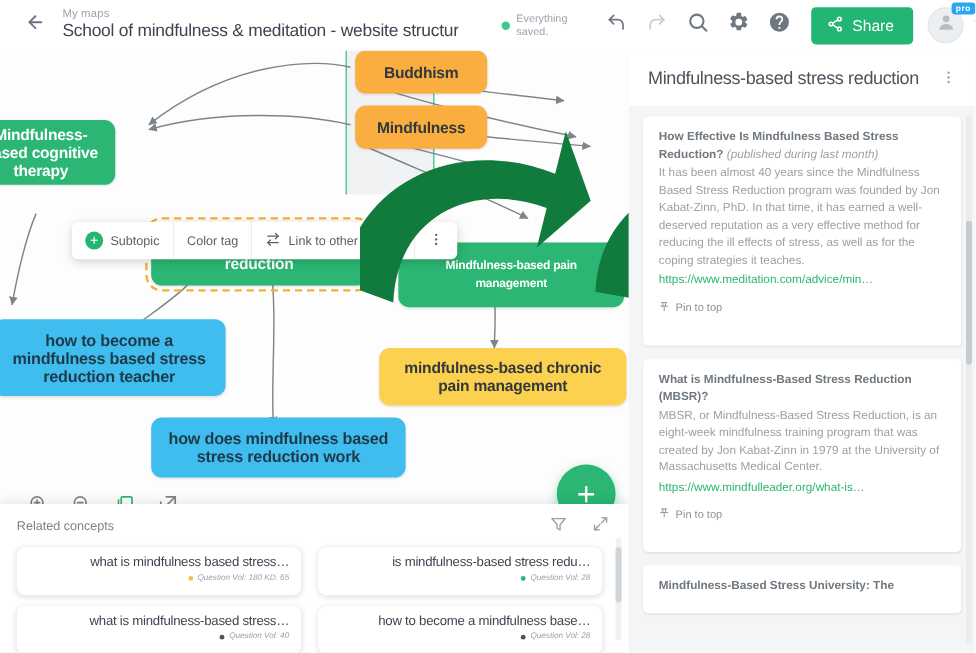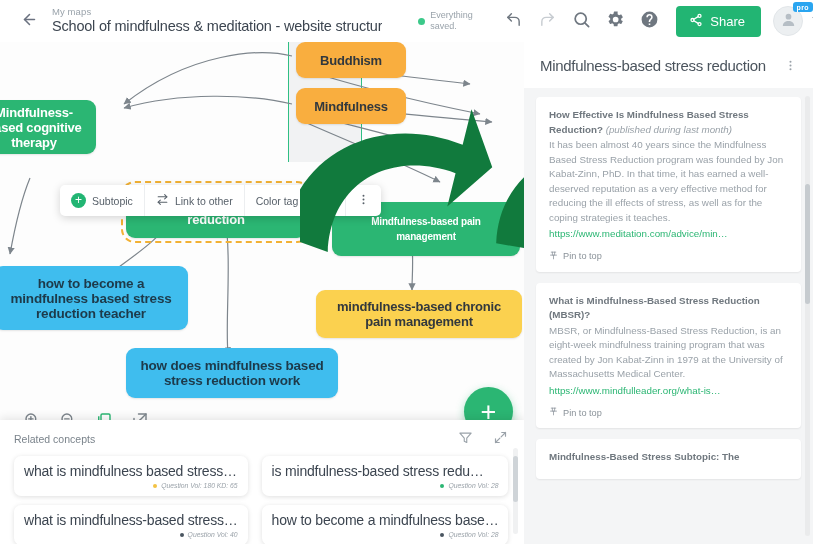--- a/index.html
+++ b/index.html
@@ -84,46 +84,46 @@
      align-items:center; justify-content:center; }
   .cc-icon svg { width:18px; height:18px; }
   .cc-icon.green { color:#2bb673; }
   .hint { position:absolute; left:22px; bottom:92px; font-size:9.5px; color:#a9b0b6; }
   .fab { position:absolute; left:464px; bottom:108px; width:49px; height:49px; border-radius:50%;
      background:#2bb673; color:#fff; display:flex; align-items:center; justify-content:center;
      font-size:27px; font-weight:300; cursor:pointer; box-shadow:0 3px 9px rgba(43,182,115,.42); line-height:0;}
 
   
   .related { position:absolute; left:0; bottom:0; width:524px; height:124px;
-     background:#ffffff; box-shadow:0 -2px 9px rgba(0,0,0,.10); z-index:35; }
+     background:#ffffff; box-shadow:0 -2px 9px rgba(0,0,0,.10); z-index:35;text-align:right; }
   .rel-head { display:flex; align-items:center; padding:9px 14px 4px 14px; }
   .rel-title { font-size:10.5px; color:#7a838b; }
   .rel-actions { margin-left:auto; display:flex; gap:15px; }
   .rel-actions .cc-icon svg { width:15px; height:15px; color:#9aa2a9; }
   .rel-grid { display:grid; grid-template-columns:1fr 1fr; gap:9px 14px; padding:3px 22px 0 14px; }
   .rel-card { background:#fff; border-radius:7px; box-shadow:0 1px 5px rgba(0,0,0,.13);
      padding:7px 10px 5px 10px; height:40px; cursor:pointer; }
-  .rel-card-txt { font-size:14px; color:#3c4550; white-space:nowrap; overflow:hidden;
+  .rel-card-txt { font-size:11px; color:#3c4550; white-space:nowrap; overflow:hidden;
      text-overflow:ellipsis; letter-spacing:-.2px; }
   .rel-meta { display:flex; align-items:center; justify-content:flex-end; gap:4px; margin-top:3px; }
   .rel-dot { width:4px; height:4px; border-radius:50%; }
   .rel-meta-txt { font-size:6.8px; color:#9aa2a9; font-style:italic; }
   .rel-scroll { position:absolute; right:6px; top:28px; width:5px; height:86px;
      background:#f0f1f2; border-radius:3px; }
   .rel-thumb { position:absolute; right:6px; top:36px; width:5px; height:46px;
      background:#cfd4d8; border-radius:3px; cursor:pointer; }
 
   
   .panel { position:absolute; top:42px; right:0; width:289px; height:502px;
      background:#f4f5f6; z-index:38; }
   .panel-head { background:#fff; padding:14px 16px 12px 16px; display:flex; align-items:flex-start; }
   .panel-title { font-size:15px; color:#4b545d; line-height:20px; letter-spacing:-.3px; }
   .panel-kebab { margin-left:auto; color:#9aa2a9; cursor:pointer; padding-top:2px; }
   .panel-body { position:relative; height:455px; overflow:hidden; padding:9px 12px 0 12px; }
-  .res-card { background:#fff; border-radius:4px; padding:11px 13px 10px 13px; margin-bottom:11px;
+  .res-card { background:#fff; border-radius:4px; padding:11px 13px 26px 13px; margin-bottom:11px;
      box-shadow:0 1px 2px rgba(0,0,0,.07); }
   .res-title { font-size:9.8px; font-weight:700; color:#70787f; line-height:14.5px; }
   .res-title .pub { font-weight:400; font-style:italic; color:#9aa2a9; }
   .res-body { font-size:9.8px; color:#9aa2a9; line-height:14.5px; margin-top:1px; }
   .res-link { font-size:9.8px; color:#2bb673; line-height:14.5px; margin-top:2px; cursor:pointer;
      word-break:break-all; }
   .res-pin { display:flex; align-items:center; gap:5px; margin-top:9px; color:#8a9299;
      font-size:9.2px; cursor:pointer; }
   .res-pin svg { width:9px; height:9px; }
   .panel-scroll { position:absolute; right:3px; top:8px; width:5px; height:440px;
@@ -278,32 +278,32 @@
     <div class="node n-blue" style="left:126px; top:306px; width:212px; height:50px; font-size:13.5px;">
       <span>how does mindfulness based stress reduction work</span>
     </div>
 
     <div class="node-toolbar">
       <div class="nt-item">
         <span class="nt-plus">+</span>
         <span>Subtopic</span>
       </div>
       <div class="nt-item">
+        <span>Color tag</span>
+      </div>
+      <div class="nt-item">
         <span>
           <svg viewBox="0 0 24 24" fill="none" stroke="currentColor" stroke-width="2" stroke-linecap="round" stroke-linejoin="round">
               <polyline points="16 3 20 7 16 11"></polyline>
               <line x1="20" y1="7" x2="4" y2="7"></line>
               <polyline points="8 13 4 17 8 21"></polyline>
               <line x1="4" y1="17" x2="20" y2="17"></line>
             </svg>
         </span>
         <span>Link to other</span>
-      </div>
-      <div class="nt-item">
-        <span>Color tag</span>
       </div>
       <div class="nt-item">
         <span>
           <svg viewBox="0 0 24 24" fill="none" stroke="currentColor" stroke-width="1.8" stroke-linecap="round">
               <polyline points="3 6 21 6"></polyline>
               <path d="M8 6V4h8v2"></path>
               <path d="M5.5 6l1 15h11l1-15"></path>
               <line x1="10" y1="10" x2="10" y2="18"></line>
               <line x1="14" y1="10" x2="14" y2="18"></line>
             </svg>
@@ -474,21 +474,21 @@
                 <line x1="4" y1="11" x2="20" y2="11"></line>
                 <line x1="12" y1="11" x2="12" y2="21"></line>
               </svg>
           </span>
           <span>Pin to top</span>
         </div>
       </div>
 
       <div class="res-card" style="padding-bottom:14px;">
         <div class="res-title">
-          <span>Mindfulness-Based Stress Subtopic: The</span>
+          <span>Mindfulness-Based Stress University: The</span>
         </div>
       </div>
 
       <div class="panel-scroll"></div>
       <div class="panel-thumb"></div>
     </div>
   </div>
 
 </div>
 

